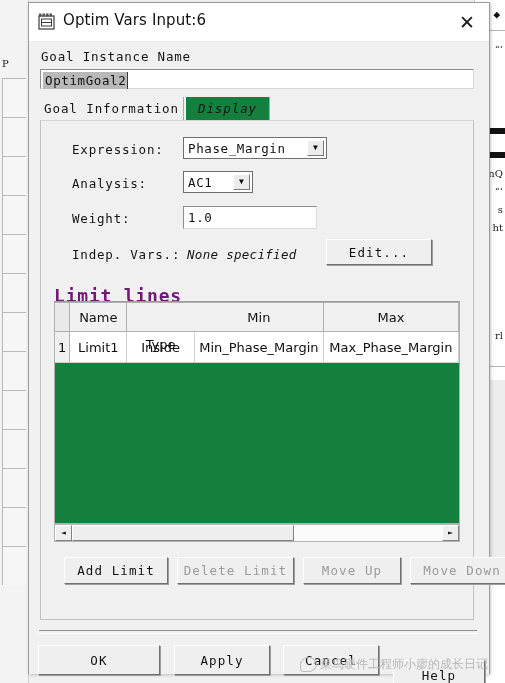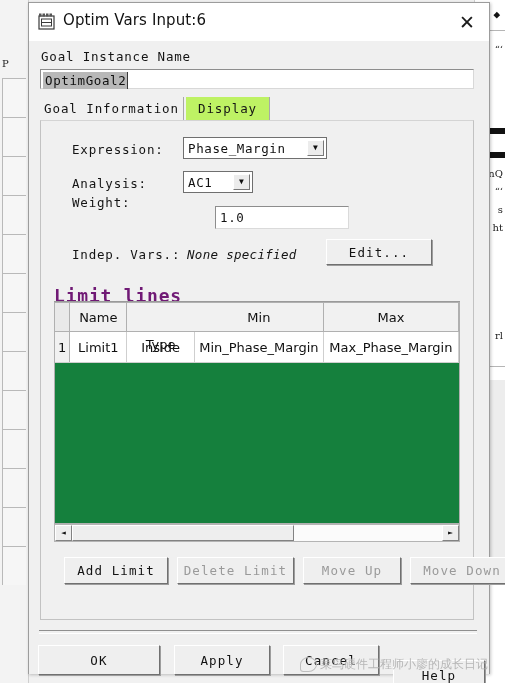--- a/index.html
+++ b/index.html
@@ -185,22 +185,23 @@
   }
   .tab.active {
     left: 0;
     width: 144px;
     background: #f0f0f0;
     border-right: 1px solid #a8a8a8;
   }
   .tab.inactive {
     left: 146px;
     width: 84px;
-    background: #bef264;
+    background: #15803d;
     border-right: 1px solid #a8a8a8;
+    font-style: italic;
   }
 
   .tabpanel {
     position: absolute;
     left: 11px; top: 79px;
     width: 434px; height: 500px;
     background: #f0f0f0;
     border: 1px solid #c2c2c2;
     border-top: 1px solid #d4d4d4;
     box-sizing: border-box;
@@ -517,22 +518,22 @@
         <span class="val">Phase_Margin</span>
         <span class="arrow">▼</span>
       </div>
 
       <div class="frow-label" style="left:31px; top:55px;">Analysis:</div>
       <div class="combo" style="left:142px; top:50px; width:70px; height:22px;">
         <span class="val">AC1</span>
         <span class="arrow">▼</span>
       </div>
 
-      <div class="frow-label" style="left:31px; top:74px;">Weight:</div>
-      <div class="textbox" style="left:142px; top:85px; width:134px; height:23px;margin-left:32px;">
+      <div class="frow-label" style="left:31px; top:90px;">Weight:</div>
+      <div class="textbox" style="left:142px; top:85px; width:134px; height:23px;">
         <span class="val">1.0</span>
       </div>
 
       <div class="frow-label" style="left:31px; top:126px;">Indep. Vars.:</div>
       <div class="italic-val" style="left:146px; top:126px;">None specified</div>
 
       <div class="btn" style="left:285px; top:118px; width:106px; height:26px;">
         <span>Edit...</span>
       </div>
 

